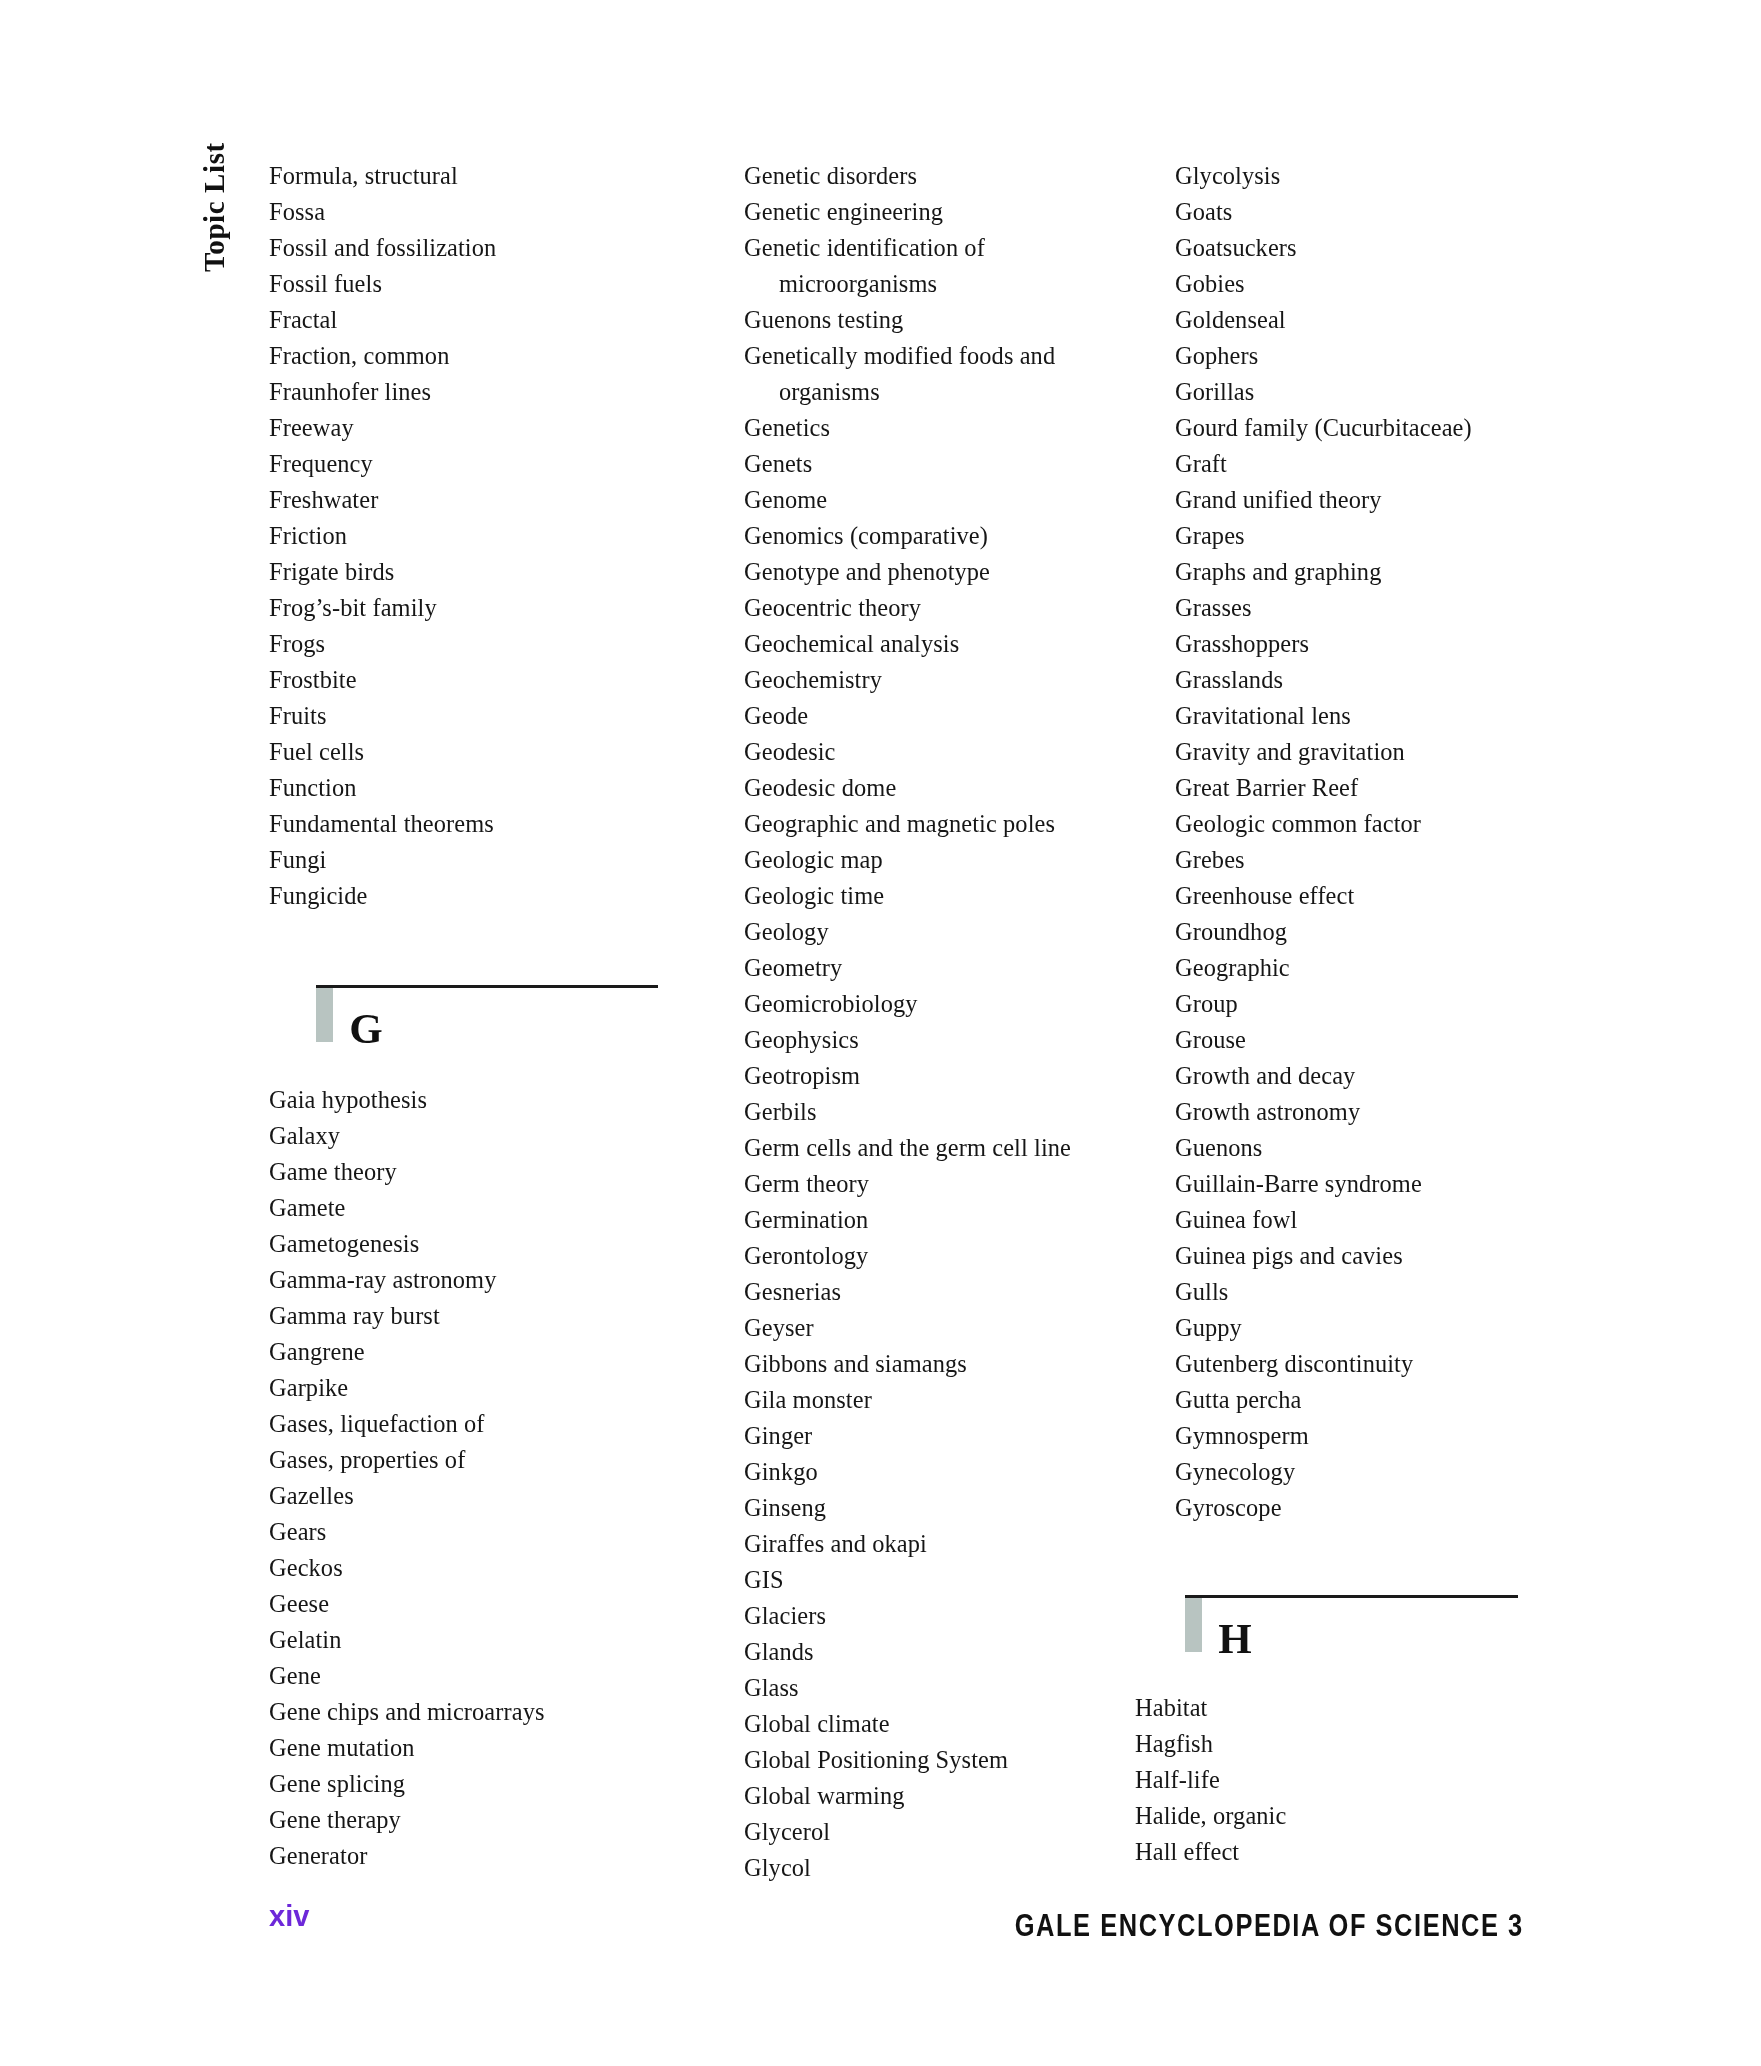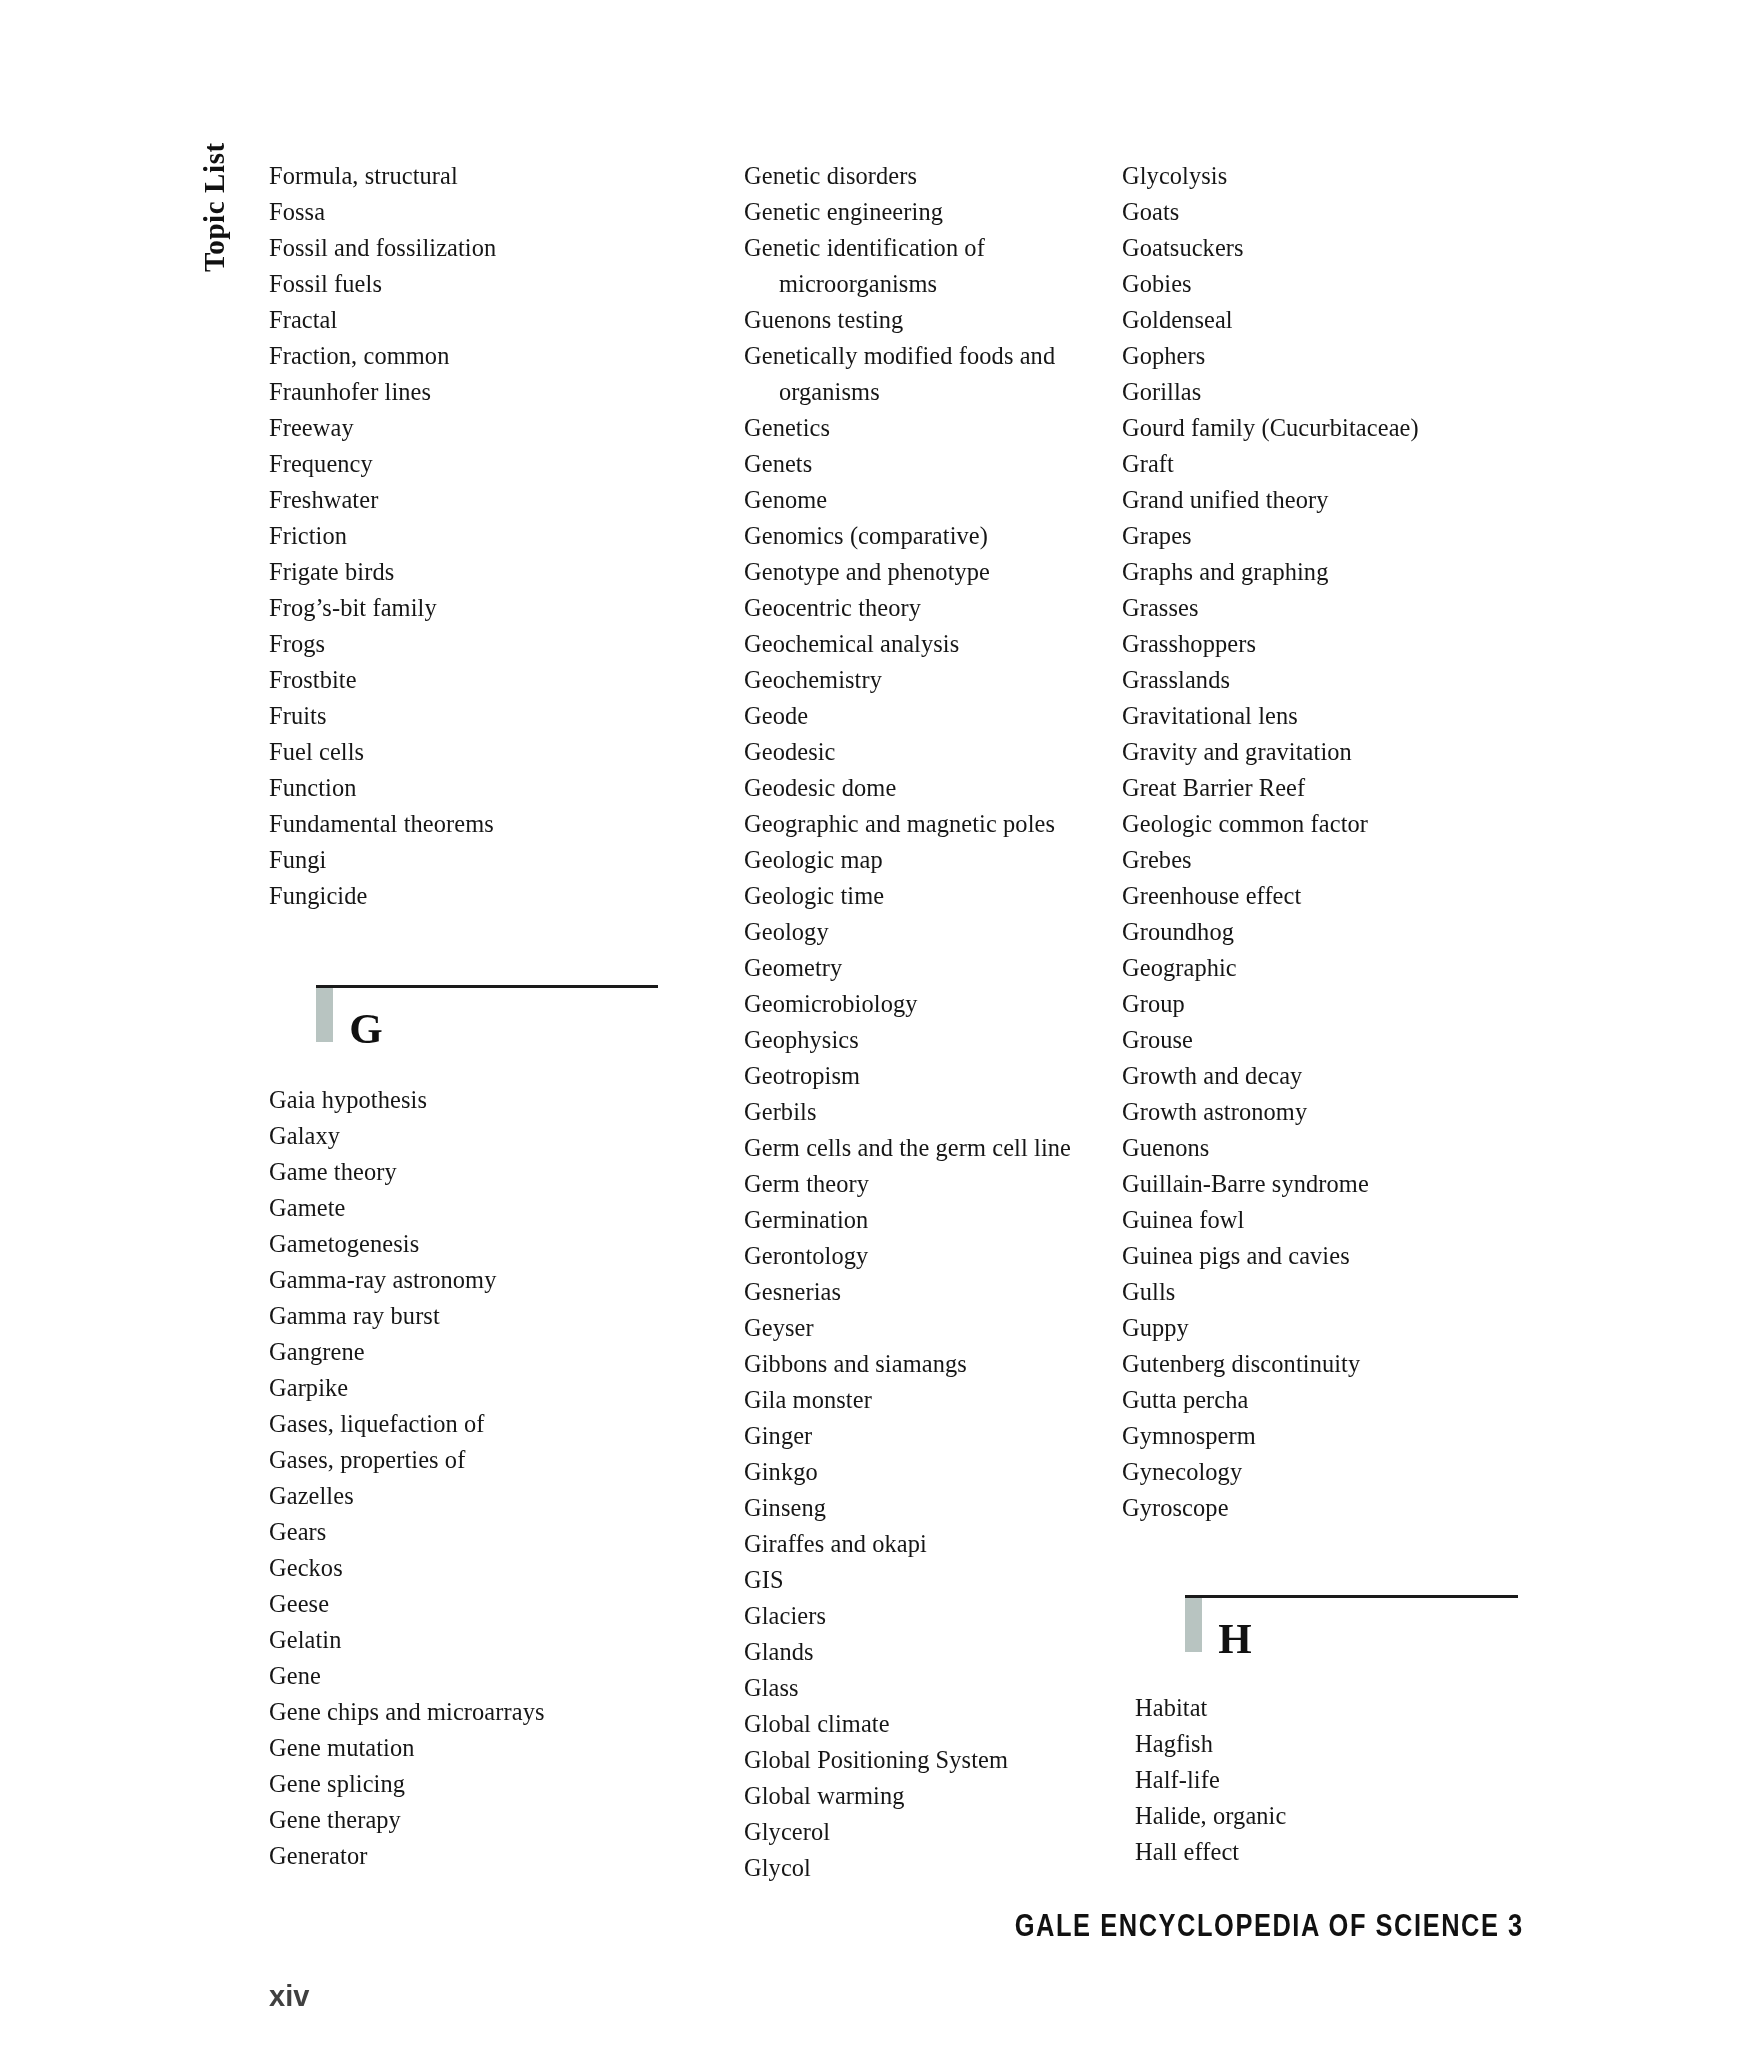--- a/index.html
+++ b/index.html
@@ -63,25 +63,25 @@
     font-weight: bold;
     font-size: 43px;
     line-height: 43px;
     padding-left: 16.3px;
     padding-top: 19px;
     color: #111111;
   }
   .footer-page-number {
     position: absolute;
     left: 269px;
-    top: 1980px;
+    top: 1900px;
     font-family: "Liberation Sans", sans-serif;
     font-weight: bold;
     font-size: 29px;
-    color: #404040;
+    color: #6d28d9;
   }
   .footer-title {
     position: absolute;
     right: 237px;
     top: 1908px;
     font-family: "Liberation Sans", sans-serif;
     font-weight: bold;
     font-size: 31px;
     letter-spacing: 1.9px;
     transform: scaleX(0.82);
@@ -198,21 +198,21 @@
       <div class="entry">Glaciers</div>
       <div class="entry">Glands</div>
       <div class="entry">Glass</div>
       <div class="entry">Global climate</div>
       <div class="entry">Global Positioning System</div>
       <div class="entry">Global warming</div>
       <div class="entry">Glycerol</div>
       <div class="entry">Glycol</div>
     </div>
 
-  <div class="col" style="left:1122px; top:158px;">
+  <div class="col" style="left:1175px; top:158px;">
       <div class="entry">Glycolysis</div>
       <div class="entry">Goats</div>
       <div class="entry">Goatsuckers</div>
       <div class="entry">Gobies</div>
       <div class="entry">Goldenseal</div>
       <div class="entry">Gophers</div>
       <div class="entry">Gorillas</div>
       <div class="entry">Gourd family (Cucurbitaceae)</div>
       <div class="entry">Graft</div>
       <div class="entry">Grand unified theory</div>

